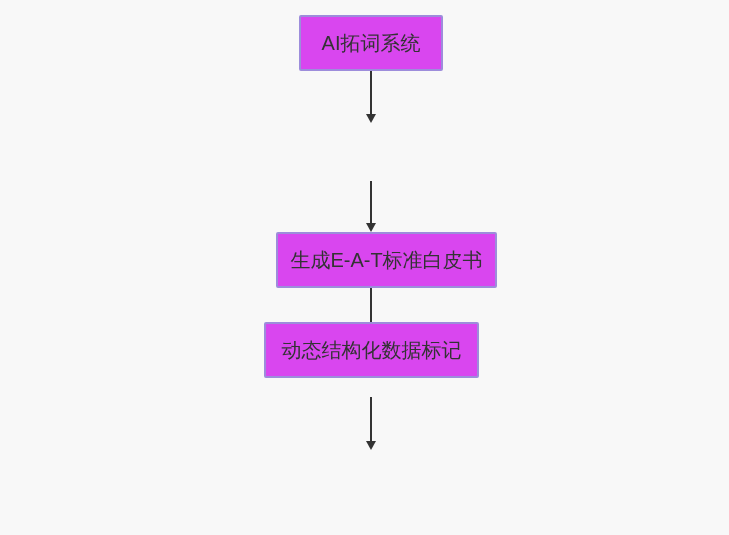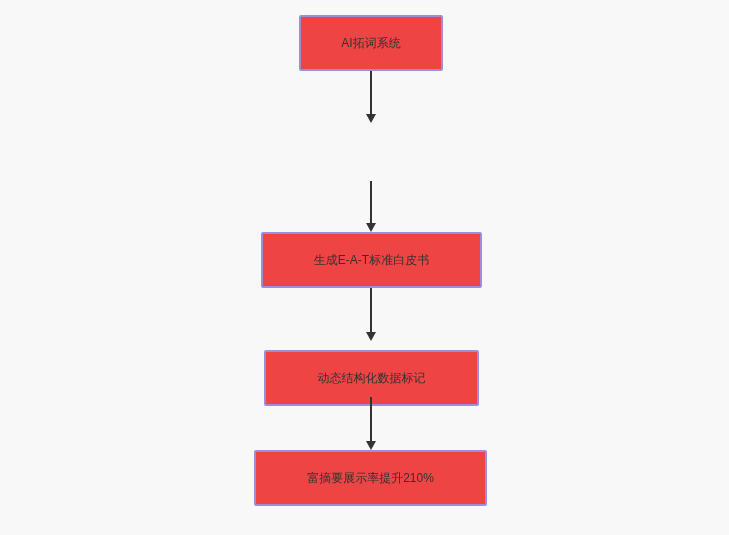--- a/index.html
+++ b/index.html
@@ -14,25 +14,25 @@
     overflow: hidden;
   }
   .canvas {
     position: relative;
     width: 729px;
     height: 535px;
   }
   .node {
     position: absolute;
     box-sizing: border-box;
-    background: #ef4444;
+    background: #d946ef;
     border: 2px solid #9d8ddb;
     border-radius: 2px;
     color: #333333;
-    font-size: 12px;
+    font-size: 20px;
     display: flex;
     align-items: center;
     justify-content: center;
     text-align: center;
     white-space: nowrap;
   }
   .arrow {
     position: absolute;
     width: 10px;
   }
@@ -50,22 +50,22 @@
     bottom: 0;
     width: 0;
     height: 0;
     border-left: 5px solid transparent;
     border-right: 5px solid transparent;
     border-top: 9px solid #333333;
   }
   
   #node-0 { left: 299px; top: 15px;  width: 144px; height: 56px; }
   #node-1 { left: 275px; top: 123px; width: 192px; height: 58px; }
-  #node-2 { left: 261px; top: 232px; width: 221px; height: 56px; }
-  #node-3 { left: 264px; top: 350px; width: 215px; height: 56px; }
+  #node-2 { left: 276px; top: 232px; width: 221px; height: 56px; }
+  #node-3 { left: 264px; top: 322px; width: 215px; height: 56px; }
   #node-4 { left: 254px; top: 450px; width: 233px; height: 56px; }
   #arrow-0 { left: 366px; top: 71px;  height: 52px; }
   #arrow-1 { left: 366px; top: 181px; height: 51px; }
   #arrow-2 { left: 366px; top: 288px; height: 53px; }
   #arrow-3 { left: 366px; top: 397px; height: 53px; }
 </style>
 </head>
 <body>
 
 <div class="canvas">
@@ -96,17 +96,14 @@
 
   <div class="node" id="node-3">
     <span>动态结构化数据标记</span>
   </div>
 
   <div class="arrow" id="arrow-3">
     <div class="shaft"></div>
     <div class="head"></div>
   </div>
 
-  <div class="node" id="node-4">
-    <span>富摘要展示率提升210%</span>
-  </div>
 
 </div>
 
 </body></html>

